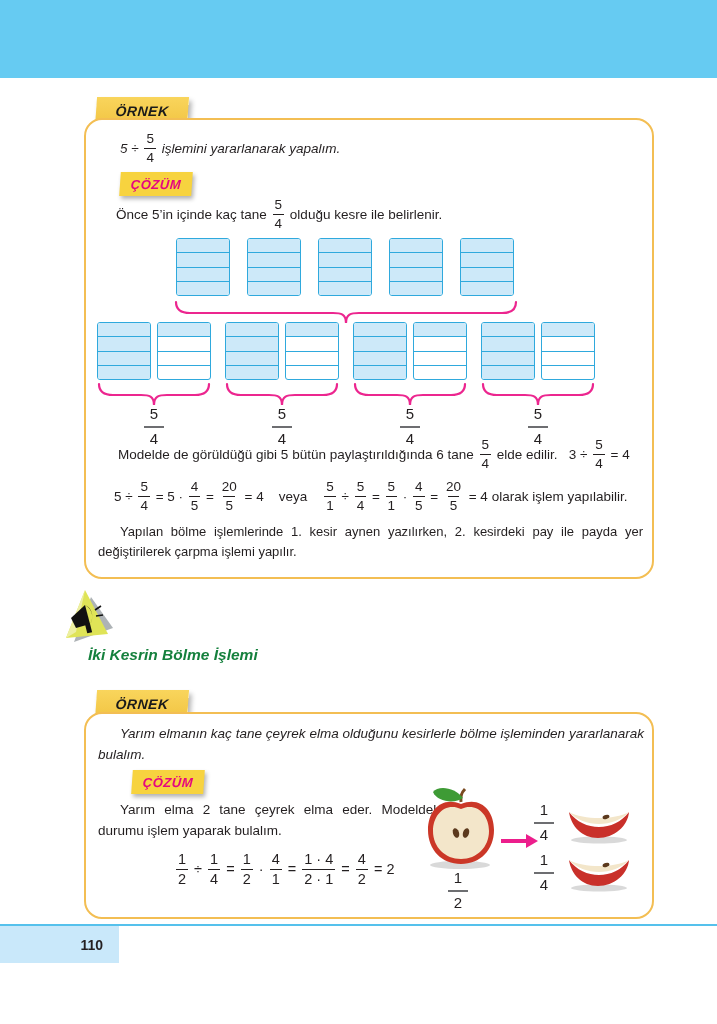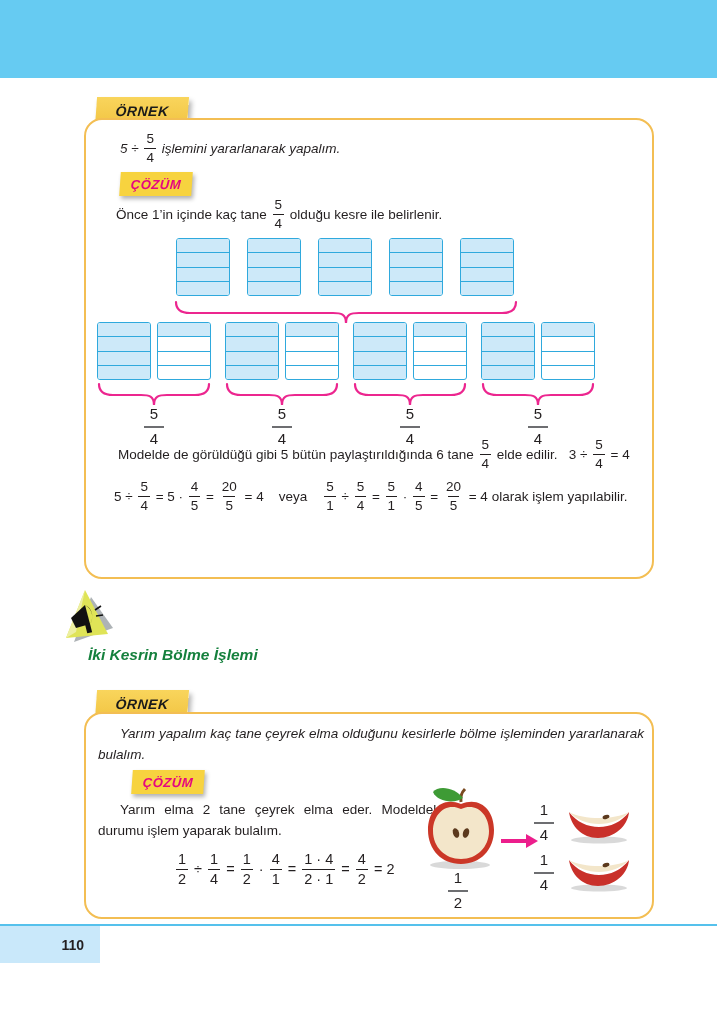--- a/index.html
+++ b/index.html
@@ -49,21 +49,21 @@
   .para{font-size:13px;line-height:1.55;text-align:justify;}
   .indent{text-indent:22px;}
 
   
   .pill{position:absolute;left:100px;top:602px;width:542px;height:35px;background:#DFF0D6;
         border-radius:18px;display:flex;align-items:center;justify-content:center;font-size:13.5px;}
   .heading{position:absolute;left:88px;top:646px;color:#15803d;font-weight:bold;font-style:italic;font-size:15.5px;}
 
   
   .foot-line{position:absolute;left:0;top:924px;width:717px;height:2px;background:#55C1EC;}
-  .pagebox{position:absolute;left:0;top:926px;width:100px;height:37px;background:#C9E8FA;
+  .pagebox{position:absolute;left:0;top:926px;width:119px;height:37px;background:#C9E8FA;
            display:flex;align-items:center;justify-content:flex-end;padding-right:16px;
            box-sizing:border-box;font-weight:bold;font-size:14px;}
 
   .fig{position:absolute;left:332px;top:66px;width:225px;height:130px;}
   .fig-item{position:absolute;}
 </style>
 </head>
 <body>
 
 <div class="page">
@@ -73,21 +73,21 @@
     <span>ÖRNEK</span>
   </div>
 
   <div class="exbox exbox1">
     <div class="eq italic m-abs" style="left:34px;top:12px;"><span class="txt">5 ÷ </span><span class="frac"><span class="fn">5</span><span class="fd">4</span></span><span class="txt"> işlemini yararlanarak yapalım.</span></div>
 
     <div class="badge badge-cozum" style="left:34px;top:52px;position:absolute;">
       <span>ÇÖZÜM</span>
     </div>
 
-    <div class="eq m-abs" style="left:30px;top:78px;"><span class="txt">Önce 1’in içinde kaç tane </span><span class="frac"><span class="fn">5</span><span class="fd">4</span></span><span class="txt"> olduğu kesre ile belirlenir.</span></div>
+    <div class="eq m-abs" style="left:30px;top:78px;"><span class="txt">Önce 5’in içinde kaç tane </span><span class="frac"><span class="fn">5</span><span class="fd">4</span></span><span class="txt"> olduğu kesre ile belirlenir.</span></div>
 
     <div class="row row1 m-abs" style="left:90px;top:118px;" id="model-row1">
         <div class="square">
           <div class="strip shaded"></div>
           <div class="strip shaded"></div>
           <div class="strip shaded"></div>
           <div class="strip shaded"></div>
         </div>
         <div class="square">
           <div class="strip shaded"></div>
@@ -211,20 +211,21 @@
             <span class="fn">5</span>
             <span class="fd">4</span>
           </div>
         </div>
       </div>
 
     <div class="eq m-abs" style="left:32px;top:318px;"><span class="txt">Modelde de görüldüğü gibi 5 bütün paylaştırıldığında 6 tane </span><span class="frac"><span class="fn">5</span><span class="fd">4</span></span><span class="txt"> elde edilir.   3 ÷ </span><span class="frac"><span class="fn">5</span><span class="fd">4</span></span><span class="txt"> = 4</span></div>
 
     <div class="eq m-abs" style="left:28px;top:360px;"><span class="txt">5 ÷ </span><span class="frac"><span class="fn">5</span><span class="fd">4</span></span><span class="txt"> = 5 · </span><span class="frac"><span class="fn">4</span><span class="fd">5</span></span><span class="txt"> = </span><span class="frac"><span class="fn">20</span><span class="fd">5</span></span><span class="txt"> = 4    veya    </span><span class="frac"><span class="fn">5</span><span class="fd">1</span></span><span class="txt"> ÷ </span><span class="frac"><span class="fn">5</span><span class="fd">4</span></span><span class="txt"> = </span><span class="frac"><span class="fn">5</span><span class="fd">1</span></span><span class="txt"> · </span><span class="frac"><span class="fn">4</span><span class="fd">5</span></span><span class="txt"> = </span><span class="frac"><span class="fn">20</span><span class="fd">5</span></span><span class="txt"> = 4 olarak işlem yapılabilir.</span></div>
 
+    <div class="para indent m-abs" style="left:12px;top:402px;width:545px;">Yapılan bölme işlemlerinde 1. kesir aynen yazılırken, 2. kesirdeki pay ile payda yer değiştirilerek çarpma işlemi yapılır.</div>
   </div>
 
   <div class="m-abs" style="left:62px;top:585px;width:52px;height:60px;z-index:2;">
     <svg width="52" height="60" viewBox="0 0 52 60">
       <polygon points="12,57 51,43 29,12" fill="#AEB3B6"></polygon>
       <polygon points="4,53 46,49 23,5" fill="#DFE457"></polygon>
       <polygon points="4,53 23,5 14,47" fill="#EDEFA2"></polygon>
       <path d="M9 33 L23 20 L28 39 L14 43 Z" fill="#111"></path>
       <path d="M23 20 C31 23 32 34 28 39 C32 34 31 24 23 20 Z" fill="#111"></path>
       <rect x="24" y="39" width="5" height="9" fill="#111" transform="rotate(-14 26 43)"></rect>
@@ -232,21 +233,21 @@
     </svg>
   </div>
 
   <div class="heading">İki Kesrin Bölme İşlemi</div>
 
   <div class="badge badge-ornek" style="left:96px;top:690px;">
     <span>ÖRNEK</span>
   </div>
 
   <div class="exbox exbox2">
-    <div class="para indent m-abs" style="left:12px;top:10px;width:546px;font-style:italic;font-size:13.5px;">Yarım yapalım kaç tane çeyrek elma olduğunu kesirlerle bölme işleminden yararlanarak bulalım.</div>
+    <div class="para indent m-abs" style="left:12px;top:10px;width:546px;font-style:italic;font-size:13.5px;">Yarım elmanın kaç tane çeyrek elma olduğunu kesirlerle bölme işleminden yararlanarak bulalım.</div>
 
     <div class="badge badge-cozum" style="left:46px;top:56px;position:absolute;">
       <span>ÇÖZÜM</span>
     </div>
 
     <div class="para indent m-abs" style="left:12px;top:86px;width:345px;font-size:13.5px;">Yarım elma 2 tane çeyrek elma eder. Modeldeki durumu işlem yaparak bulalım.</div>
 
     <div class="eq eq2size m-abs" style="left:88px;top:138px;"><span class="frac"><span class="fn">1</span><span class="fd">2</span></span><span class="txt"> ÷ </span><span class="frac"><span class="fn">1</span><span class="fd">4</span></span><span class="txt"> = </span><span class="frac"><span class="fn">1</span><span class="fd">2</span></span><span class="txt"> · </span><span class="frac"><span class="fn">4</span><span class="fd">1</span></span><span class="txt"> = </span><span class="frac"><span class="fn">1 · 4</span><span class="fd">2 · 1</span></span><span class="txt"> = </span><span class="frac"><span class="fn">4</span><span class="fd">2</span></span><span class="txt"> = 2</span></div>
 
     <div class="fig">

